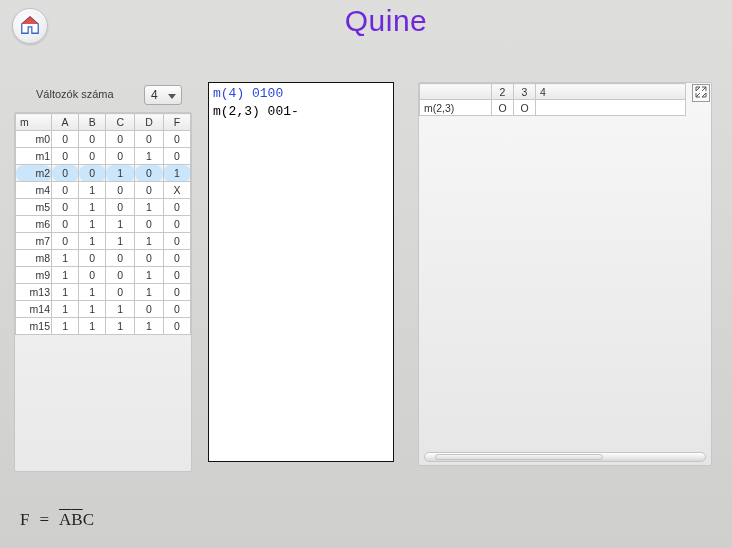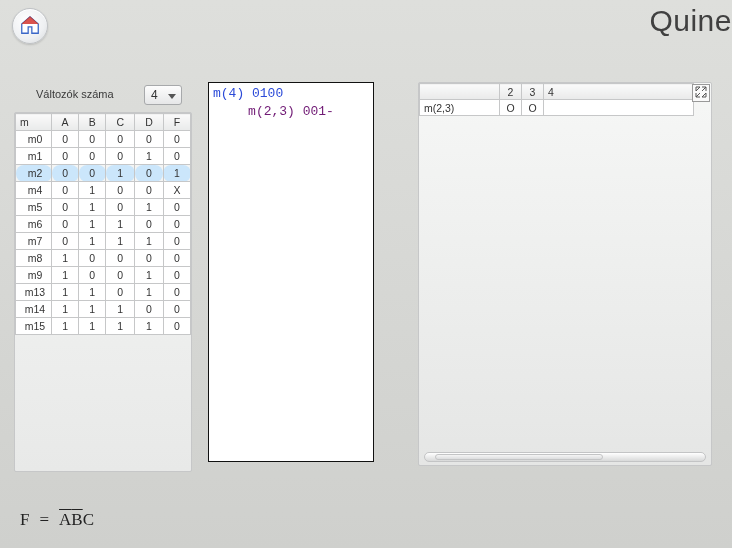--- a/index.html
+++ b/index.html
@@ -21,23 +21,23 @@
     border-radius: 50%;
     background: radial-gradient(circle at 40% 35%, #fff, #eef0f2 60%, #d6d8da 100%);
     border: 1px solid #bfc2c5;
     box-shadow: 0 1px 2px rgba(0,0,0,.15), inset 0 1px 1px #fff;
     display: flex; align-items: center; justify-content: center;
     cursor: pointer;
   }
   .title {
     position: absolute;
     top: 4px; left: 0; right: 0;
-    text-align: right;
+    text-align: center;
     font-size: 30px;
-    color: #404040;
+    color: #6d28d9;
     font-weight: 400;
     letter-spacing: .5px;
     padding-left: 40px;
   }
   .var-label {
     position: absolute;
     top: 88px; left: 36px;
     font-size: 11px;
     color: #3a3a3a;
   }
@@ -79,38 +79,38 @@
     border: 1px solid #c6c7c8;
     text-align: center;
     height: 17px;
     background: #fff;
   }
   .tt th {
     background: linear-gradient(#fafafa,#e9eaea);
     font-weight: normal;
     color: #333;
   }
-  .tt td.mcol { text-align: center; padding-left: 4px; width: 36px; }
+  .tt td.mcol { text-align: right; padding-left: 4px; width: 36px; }
   .tt th.mcol { text-align: left; padding-left: 4px; width: 36px; }
   .tt tr.sel td { background: #cbe6fb; border-radius: 8px; }
 
   
   .mid-panel {
     position: absolute;
     top: 82px; left: 208px;
-    width: 166px; height: 380px;
+    width: 186px; height: 380px;
     background: #fff;
     border: 1px solid #111;
     padding: 2px 4px;
     font-family: "Courier New", monospace;
     font-size: 13px;
     line-height: 18px;
   }
   .mid-panel .t-blue { color: #2b4ad8; }
-  .mid-panel .t-black { color: #701a75; text-align: center; }
+  .mid-panel .t-black { color: #000000; }
 
   
   .right-wrap {
     position: absolute;
     top: 82px; left: 418px;
     width: 294px; height: 384px;
   }
   .right-panel {
     position: absolute;
     top: 0; left: 0; right: 0; bottom: 0;
@@ -135,21 +135,21 @@
   .cov th, .cov td {
     border: 1px solid #c6c7c8;
     background: #fff;
     text-align: center;
     height: 16px;
   }
   .cov th {
     background: linear-gradient(#fafafa,#e9eaea);
     font-weight: normal;
   }
-  .cov .rowhead { text-align: left; padding: 0 6px 0 4px; width: 80px;}
+  .cov .rowhead { text-align: left; padding: 0 6px 0 4px; width: 72px;}
   .cov .col { width: 22px; }
   .cov .col-last { min-width: 150px; text-align:left; padding-left:4px;}
   .bottom-scroll {
     position:absolute; left:6px; right:6px; bottom:4px; height:10px;
     background: linear-gradient(#fff,#d8d9d9);
     border:1px solid #c3c4c5; border-radius:5px;
   }
   .bottom-scroll .thumb {
     position:absolute; top:1px; bottom:1px; left:10px; width:60%;
     background: linear-gradient(#f5f5f5,#dcddde);

